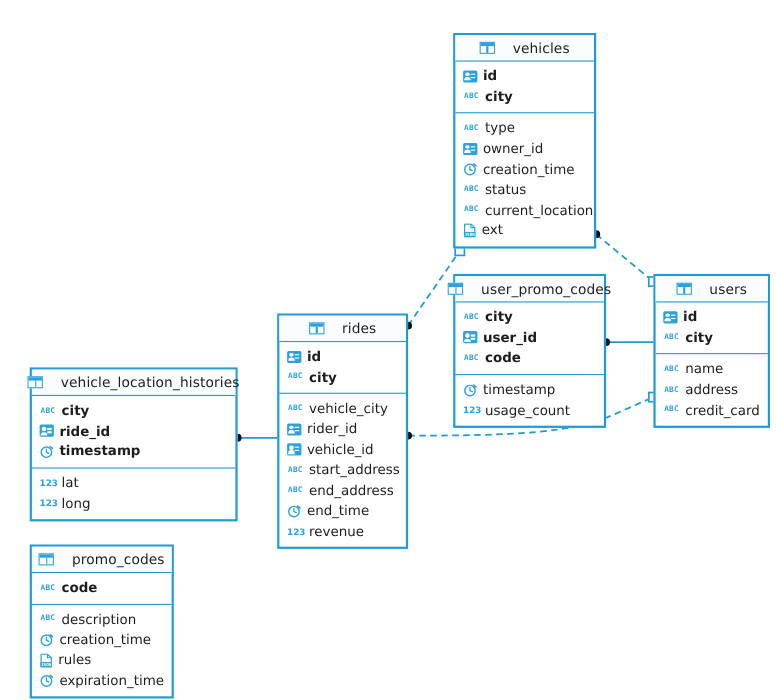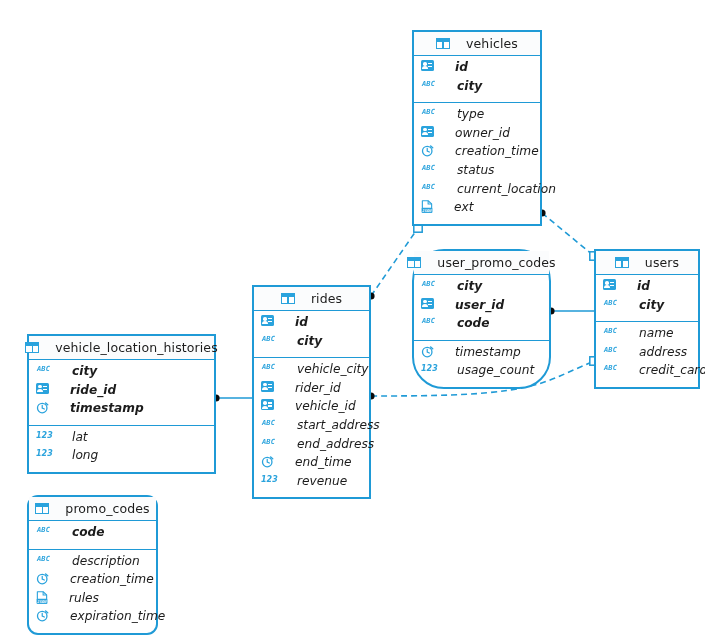--- a/index.html
+++ b/index.html
@@ -26,24 +26,23 @@
     border-bottom:1px solid #1f9ad6;
     box-sizing:border-box;
     padding:0 8px;
   }
   .thead .tname{
     font-size:12.5px;color:#1c1c1c;white-space:nowrap;letter-spacing:0.1px;
   }
   .section{box-sizing:border-box;padding:4px 0 5px 0;}
   .section.pk{border-bottom:1px solid #1f9ad6;}
   .row{
-    display:flex;align-items:flex-start;gap:21px;
+    display:flex;align-items:center;gap:5px;
     height:18.6px;padding:0 7px;box-sizing:border-box;
     white-space:nowrap;
-    font-style:italic;
   }
   .row .cname{font-size:12.2px;color:#1c1c1c;}
   .section.pk .row .cname{font-weight:bold;}
 
   
   .ico{flex:0 0 auto;display:inline-block;position:relative;}
 
   
   .ico-table{width:14px;height:11px;border:1.5px solid #2aa3dd;box-sizing:border-box;
     background:#ffffff;}
@@ -159,21 +158,21 @@
               <path d="M1 0.8 h6.2 L11 4.2 V13.2 H1 Z" fill="#ffffff" stroke="#2aa3dd" stroke-width="1.2" stroke-linejoin="round"></path>
               <path d="M7.2 0.9 V4.2 H11" fill="none" stroke="#2aa3dd" stroke-width="1.1"></path>
               <rect x="0.3" y="8.4" width="11.4" height="5.2" rx="0.8" fill="#2aa3dd"></rect>
               <text x="6" y="12.6" font-size="4.2" font-family="DejaVu Sans Mono, monospace" font-weight="bold" fill="#ffffff" text-anchor="middle">JSON</text>
             </svg>
           </span>
           <span class="cname">ext</span>
         </div>
       </div>
     </div>
-    <div class="table" style="left: 412px; top: 249px; width: 139px; border-radius: 32px;">
+    <div class="table" style="left: 412px; top: 249px; width: 139px;">
       <div class="thead">
         <span class="ico ico-table"></span>
         <span class="tname">user_promo_codes</span>
       </div>
       <div class="section pk">
         <div class="row">
           <span class="ico ico-abc">ABC</span>
           <span class="cname">city</span>
         </div>
         <div class="row">
@@ -325,21 +324,21 @@
         <div class="row">
           <span class="ico ico-123">123</span>
           <span class="cname">lat</span>
         </div>
         <div class="row">
           <span class="ico ico-123">123</span>
           <span class="cname">long</span>
         </div>
       </div>
     </div>
-    <div class="table" style="left: 27px; top: 495px; width: 131px; border-radius: 11px;">
+    <div class="table" style="left: 27px; top: 495px; width: 131px;">
       <div class="thead">
         <span class="ico ico-table"></span>
         <span class="tname">promo_codes</span>
       </div>
       <div class="section pk">
         <div class="row">
           <span class="ico ico-abc">ABC</span>
           <span class="cname">code</span>
         </div>
       </div>

